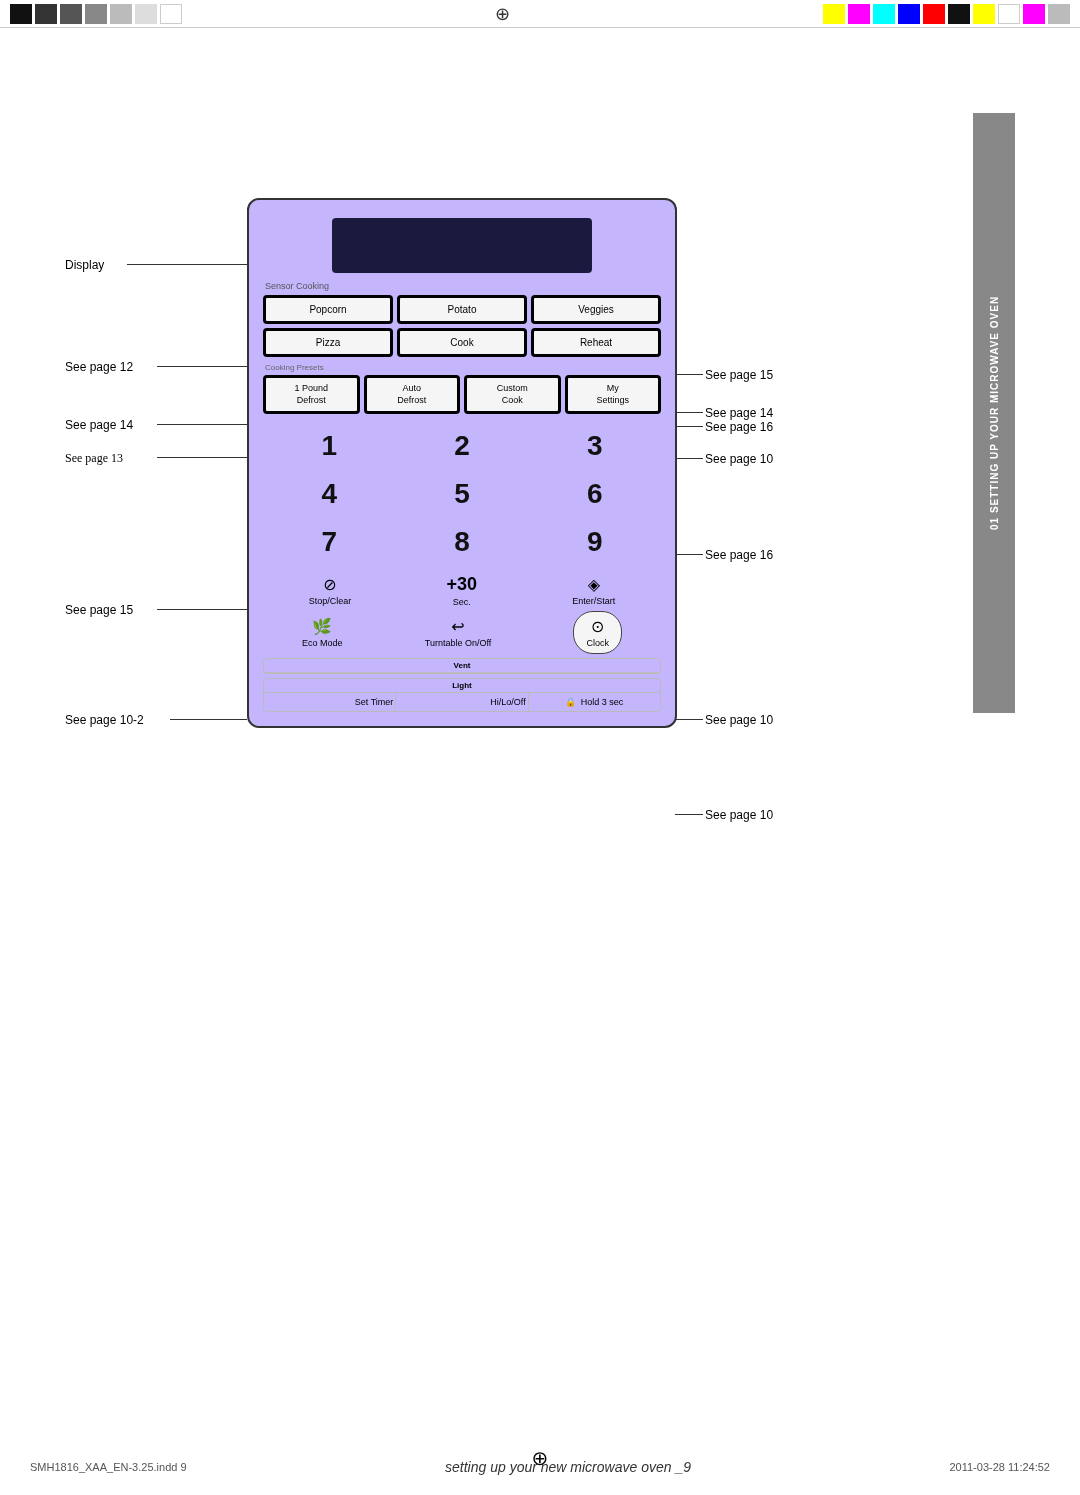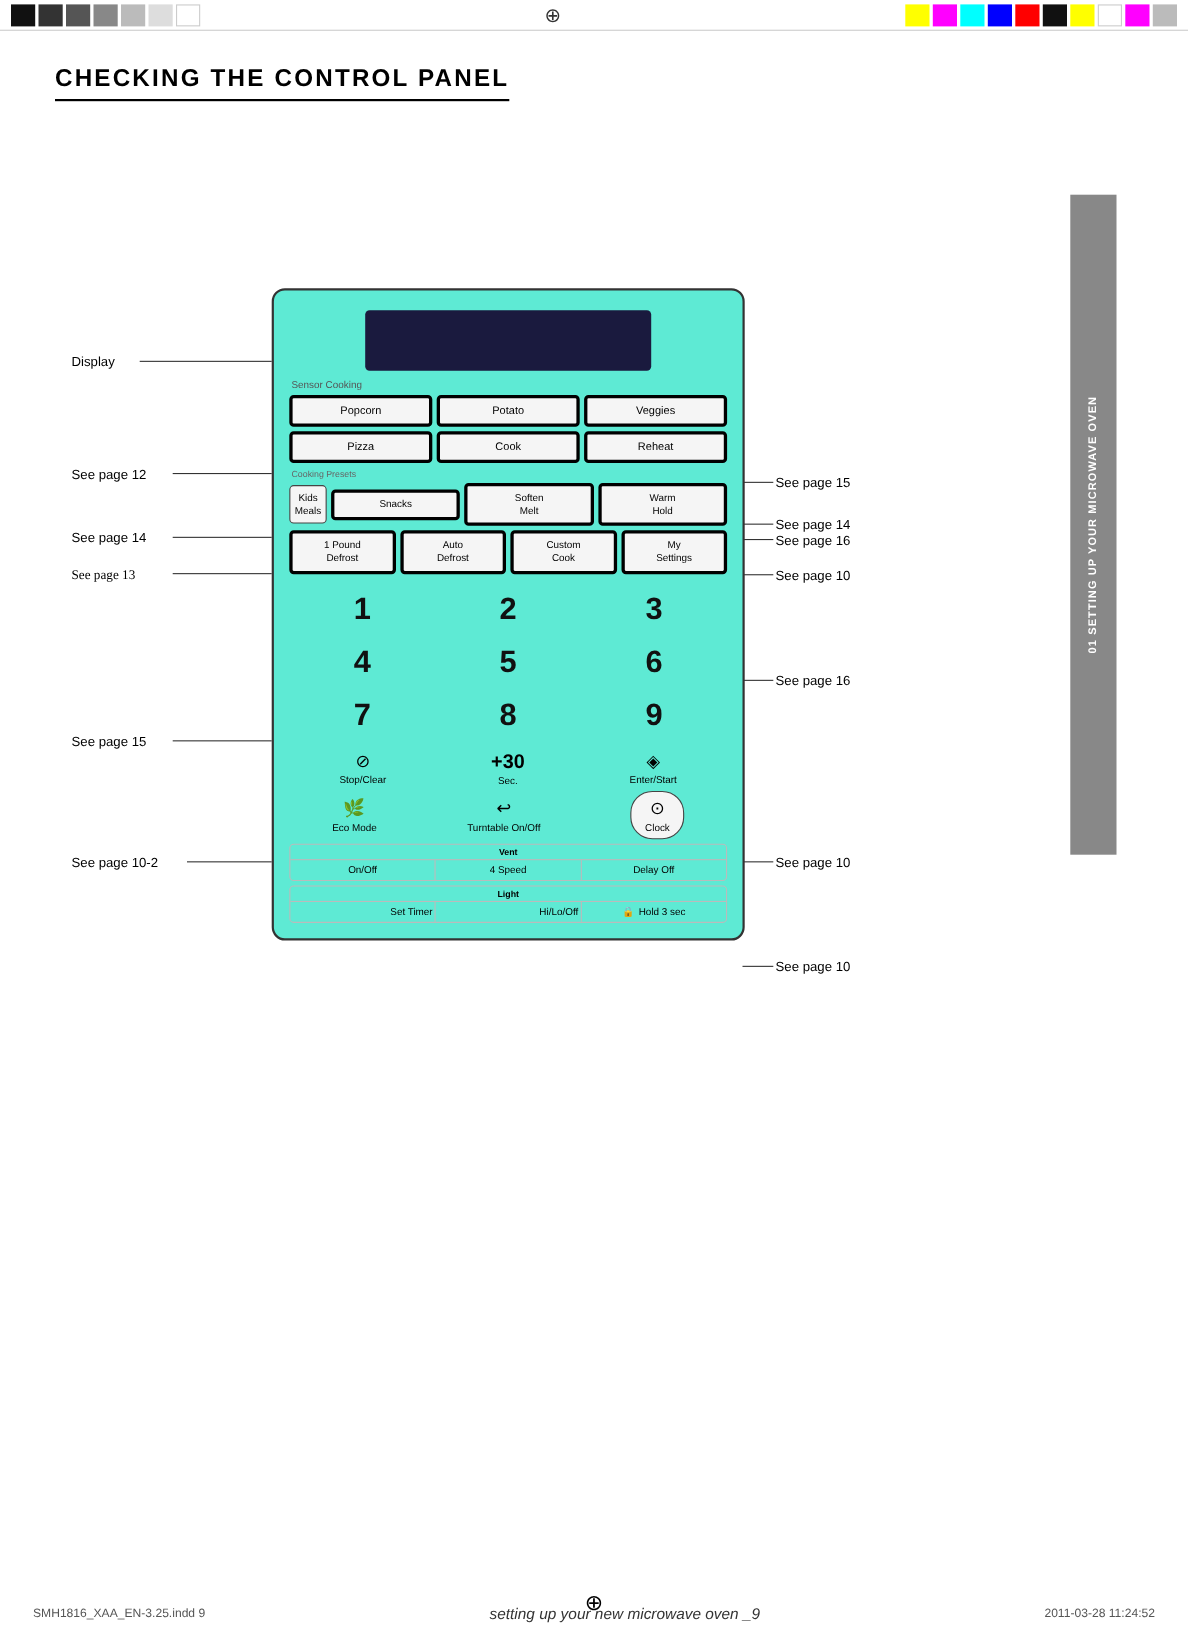--- a/index.html
+++ b/index.html
@@ -62,21 +62,21 @@
 
     
     .panel-box {
       position: absolute;
       left: 180px;
       top: 0;
       width: 430px;
       border: 2px solid #333;
       border-radius: 12px;
       padding: 18px 14px 14px 14px;
-      background: #5eead4;
+      background: #c4b5fd;
     }
 
     
     .display-screen {
       background: #1a1a3e;
       width: 260px;
       height: 55px;
       margin: 0 auto 8px auto;
       border-radius: 4px;
     }
@@ -357,21 +357,20 @@
     <div class="color-swatch" style="background:#ff0000"></div>
     <div class="color-swatch" style="background:#111"></div>
     <div class="color-swatch" style="background:#ffff00"></div>
     <div class="color-swatch" style="background:#fff;border:1px solid #ccc"></div>
     <div class="color-swatch" style="background:#ff00ff"></div>
     <div class="color-swatch" style="background:#bbb"></div>
   </div>
 </div>
 
 <div class="main-content">
-  <div class="page-title">CHECKING THE CONTROL PANEL</div>
 
   
   <div class="diagram-wrapper">
 
     <div class="right-sidebar">01 SETTING UP YOUR MICROWAVE OVEN</div>
 
     <div class="see-page" style="left:0; top:200px;">Display</div>
 
     <div class="h-line" style="left:62px; top:206px; width:120px;"></div>
 
@@ -424,29 +423,20 @@
       </div>
 
       <div class="button-row">
         <div class="btn">Pizza</div>
         <div class="btn">Cook</div>
         <div class="btn">Reheat</div>
       </div>
 
       <div class="section-label">Cooking Presets</div>
 
-      <div class="presets-row">
-        <div class="kids-meals-btn" style="white-space:pre;">Kids
-Meals</div>
-        <div class="btn btn-small">Snacks</div>
-        <div class="btn btn-small" style="white-space:pre;">Soften
-Melt</div>
-        <div class="btn btn-small" style="white-space:pre;">Warm
-Hold</div>
-      </div>
 
       <div class="presets-row">
         <div class="btn btn-small" style="white-space:pre;">1 Pound
 Defrost</div>
         <div class="btn btn-small" style="white-space:pre;">Auto
 Defrost</div>
         <div class="btn btn-small" style="white-space:pre;">Custom
 Cook</div>
         <div class="btn btn-small" style="white-space:pre;">My
 Settings</div>
@@ -490,25 +480,20 @@
           <span>Turntable On/Off</span>
         </div>
         <div class="clock-btn">
           <span class="icon-sym">⊙</span>
           <span>Clock</span>
         </div>
       </div>
 
       <div class="vent-section">
         <div class="vent-label">Vent</div>
-        <div class="vent-buttons">
-          <div class="vent-btn">On/Off</div>
-          <div class="vent-btn">4 Speed</div>
-          <div class="vent-btn">Delay Off</div>
-        </div>
       </div>
 
       <div class="light-section">
         <div class="light-label">Light</div>
         <div class="light-buttons">
           <div class="light-btn">Set Timer</div>
           <div class="light-btn">Hi/Lo/Off</div>
           <div class="light-btn hold-btn">
             <span>🔒</span>
             <span>Hold 3 sec</span>

